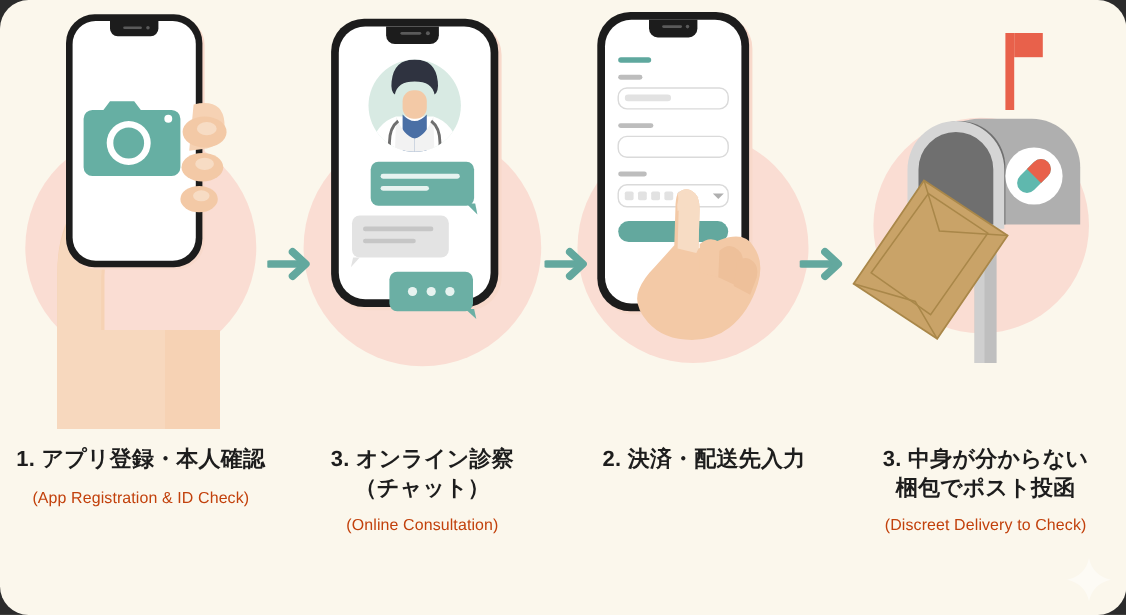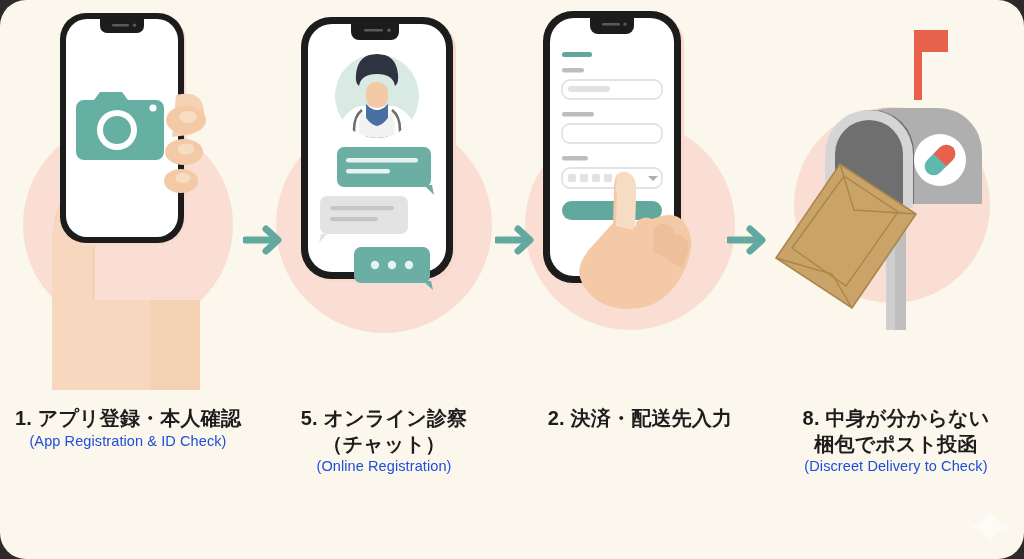--- a/index.html
+++ b/index.html
@@ -58,23 +58,23 @@
   .cap-ja{
     font-size:20px;
     font-weight:bold;
     color:#1d1d1d;
     line-height:1.28;
     letter-spacing:.2px;
     white-space:pre-line;
   }
   .cap-en{
     font-size:14.5px;
-    color:#1d4ed8;
+    color:#c2410c;
     line-height:1.3;
-    margin-top:0;
+    margin-top:12px;
     letter-spacing:.1px;
   }
   .c1{top:406px;}
   .c2{top:406px;}
   .c3{top:406px;}
   .c4{top:406px;}
 </style>
 </head>
 <body>
 
@@ -174,23 +174,23 @@
             <path d="M105 247 h62 a7 7 0 0 1 7 7 v22 a7 7 0 0 1 -7 7 h-62 a7 7 0 0 1 -7 -7
                      v-22 a7 7 0 0 1 7 -7 z" fill="#6BAFA4"></path>
             <path d="M167 281 l10 9 l-2 -9 z" fill="#6BAFA4"></path>
             <circle cx="119" cy="265" r="4.2" fill="#E7F3F0"></circle>
             <circle cx="136" cy="265" r="4.2" fill="#E7F3F0"></circle>
             <circle cx="153" cy="265" r="4.2" fill="#E7F3F0"></circle>
           </g>
         </svg>
       </div>
       <div class="caption c2">
-        <div class="cap-ja">5. オンライン診察
+        <div class="cap-ja">3. オンライン診察
 （チャット）</div>
-        <div class="cap-en">(Online Registration)</div>
+        <div class="cap-en">(Online Consultation)</div>
       </div>
     </div>
 
     <div class="step">
       <div class="art">
         <svg viewBox="0 0 256 392" xmlns="http://www.w3.org/2000/svg">
           <circle cx="118" cy="225" r="105" fill="#FADDD3"></circle>
           <rect x="34" y="14" width="138" height="272" rx="30" fill="#F8D9CB"></rect>
           <rect x="31" y="11" width="138" height="272" rx="30" fill="#1c1c1c"></rect>
           <rect x="38" y="18" width="124" height="258" rx="24" fill="#ffffff"></rect>
@@ -262,21 +262,21 @@
           <g>
             <circle cx="172" cy="160" r="26" fill="#ffffff"></circle>
             <g transform="rotate(-45 172 160)">
               <rect x="154" y="151" width="36" height="18" rx="9" fill="#5FB8AE"></rect>
               <path d="M172 151 h9 a9 9 0 0 1 9 9 a9 9 0 0 1 -9 9 h-9 z" fill="#E8614B"></path>
             </g>
           </g>
         </svg>
       </div>
       <div class="caption c4">
-        <div class="cap-ja">8. 中身が分からない
+        <div class="cap-ja">3. 中身が分からない
 梱包でポスト投函</div>
         <div class="cap-en">(Discreet Delivery to Check)</div>
       </div>
     </div>
 
   </div>
 
   <div class="arrow arrow-1">
     <svg viewBox="0 0 40 36" xmlns="http://www.w3.org/2000/svg">
       <path d="M2 18 h26" stroke="#63A89E" stroke-width="7" stroke-linecap="round" fill="none"></path>

